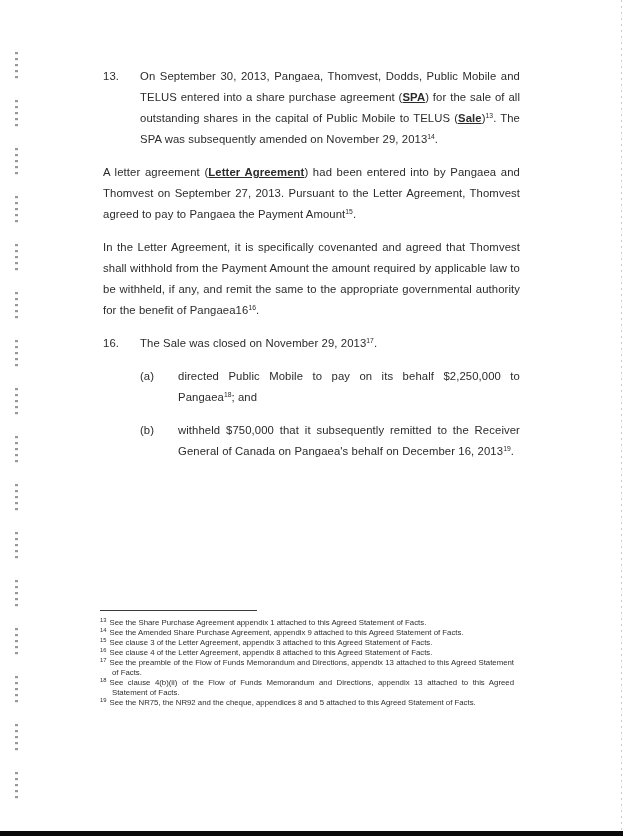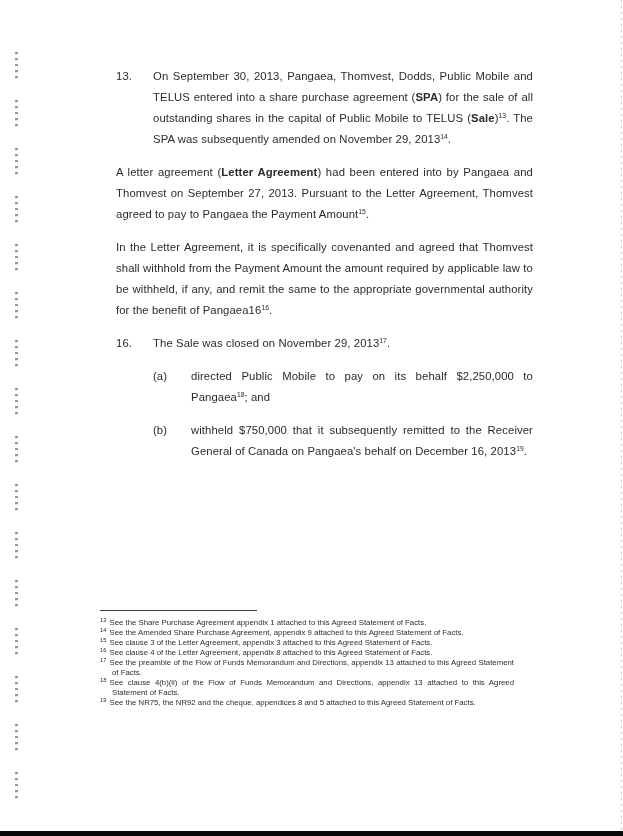--- a/index.html
+++ b/index.html
@@ -25,30 +25,30 @@
     position: absolute; right: 1px; top: 0; width: 1px; height: 100%;
     background: repeating-linear-gradient(to bottom, rgba(110,110,110,.35) 0 2px, transparent 2px 6px);
   }
   .scan-bar-bottom {
     position: absolute; left: 0; bottom: 0; width: 100%; height: 5px;
     background: #0a0a0a;
   }
 
   
   .doc-body {
-    position: absolute; left: 116px; top: 66px; width: 417px;
+    position: absolute; left: 103px; top: 66px; width: 417px;
     font-size: 11.3px; line-height: 21px;
     letter-spacing: 0.1px;
   }
   .para { display: flex; margin-bottom: 12px; }
   .para .marker { width: 37px; flex-shrink: 0; }
   .para .ptext { flex: 1 1 auto; text-align: justify; }
   .para.sub { margin-left: 37px; }
   .para.sub .marker { width: 38px; }
-  .ptext .b { font-weight: bold; }
+  .ptext .b { font-weight: bold; text-decoration: underline; }
   .ptext sup { font-size: 6.8px; vertical-align: 4px; line-height: 0; letter-spacing: 0; }
 
   
   .footnotes {
     position: absolute; left: 100px; top: 610px; width: 414px;
     font-size: 7.8px; line-height: 10px; color: #2e2e2e;
   }
   .fn-rule { width: 157px; border-top: 1.2px solid #3a3a3a; margin-bottom: 7px; }
   .footnote { padding-left: 12px; text-indent: -12px; text-align: justify; }
   .footnote sup.fn-marker { font-size: 5.8px; vertical-align: 3px; line-height: 0; margin-right: 3px; }

